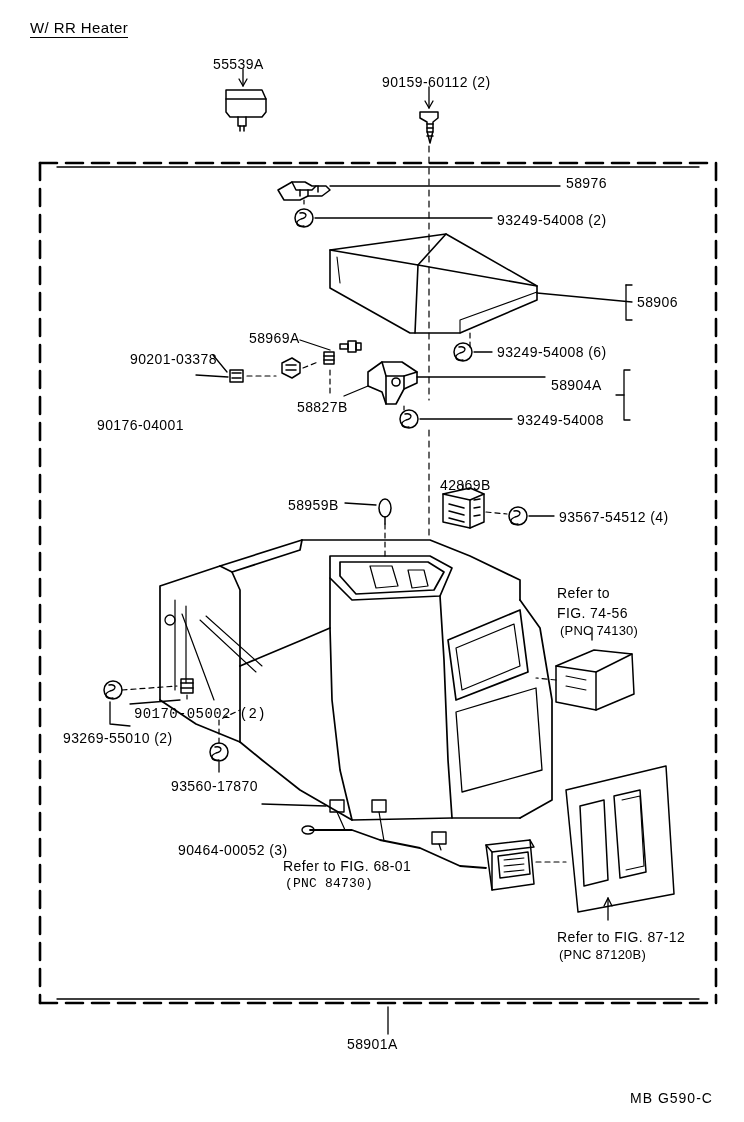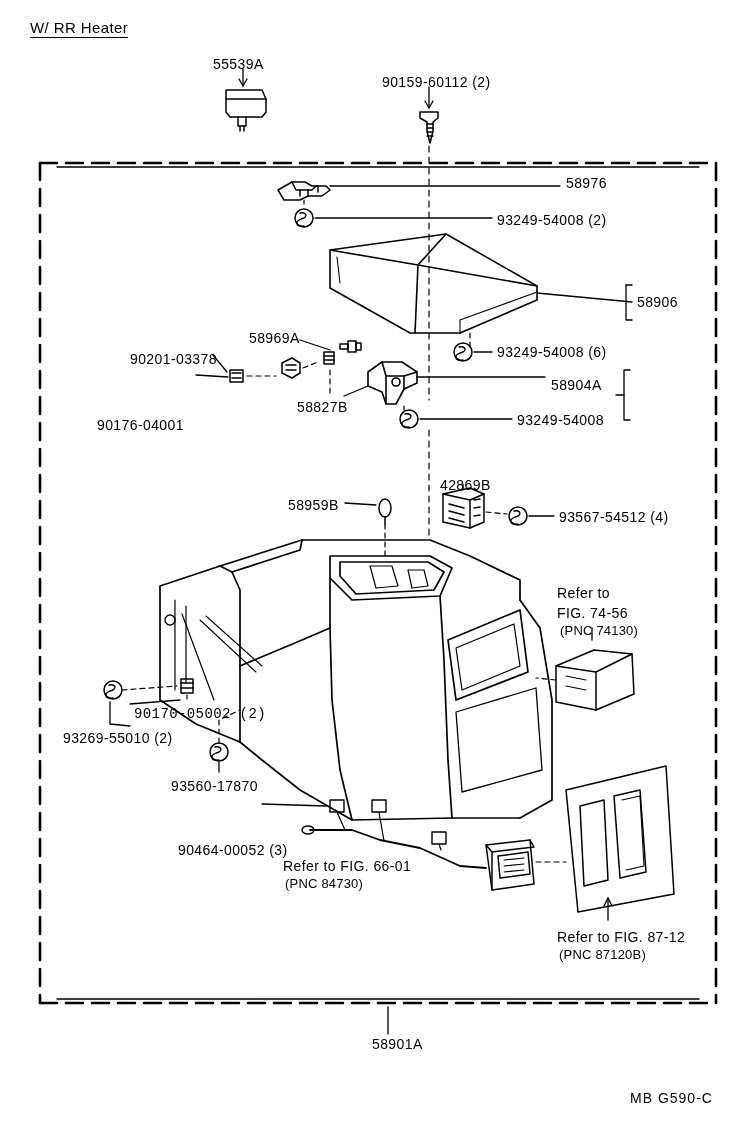--- a/index.html
+++ b/index.html
@@ -276,22 +276,22 @@
 
   <div class="lbl code" style="left:557px;top:585px;">Refer to</div>
   <div class="lbl code" style="left:557px;top:605px;">FIG. 74-56</div>
   <div class="lbl small" style="left:560px;top:624px;">(PNC 74130)</div>
 
   <div class="lbl code" style="left:134px;top:706px;font-family:Liberation Mono, monospace;">90170-05002 (2)</div>
   <div class="lbl code" style="left:63px;top:730px;">93269-55010 (2)</div>
   <div class="lbl code" style="left:171px;top:778px;">93560-17870</div>
   <div class="lbl code" style="left:178px;top:808px;margin-top:34px;">90464-00052 (3)</div>
 
-  <div class="lbl code" style="left:283px;top:858px;">Refer to FIG. 66-01</div>
-  <div class="lbl small" style="left:285px;top:877px;">(PNC 84730)</div>
+  <div class="lbl code" style="left:283px;top:858px;">Refer to FIG. 68-01</div>
+  <div class="lbl small" style="left:285px;top:877px;font-family:Liberation Mono, monospace;">(PNC 84730)</div>
 
   <div class="lbl code" style="left:557px;top:929px;">Refer to FIG. 87-12</div>
   <div class="lbl small" style="left:559px;top:948px;">(PNC 87120B)</div>
 
-  <div class="lbl code" style="left:372px;top:1036px;">58901A</div>
+  <div class="lbl code" style="left:347px;top:1036px;">58901A</div>
   <div class="lbl foot" style="left:630px;top:1090px;text-align:right;">MB  G590-C</div>
 
 </div>
 
 </body></html>

